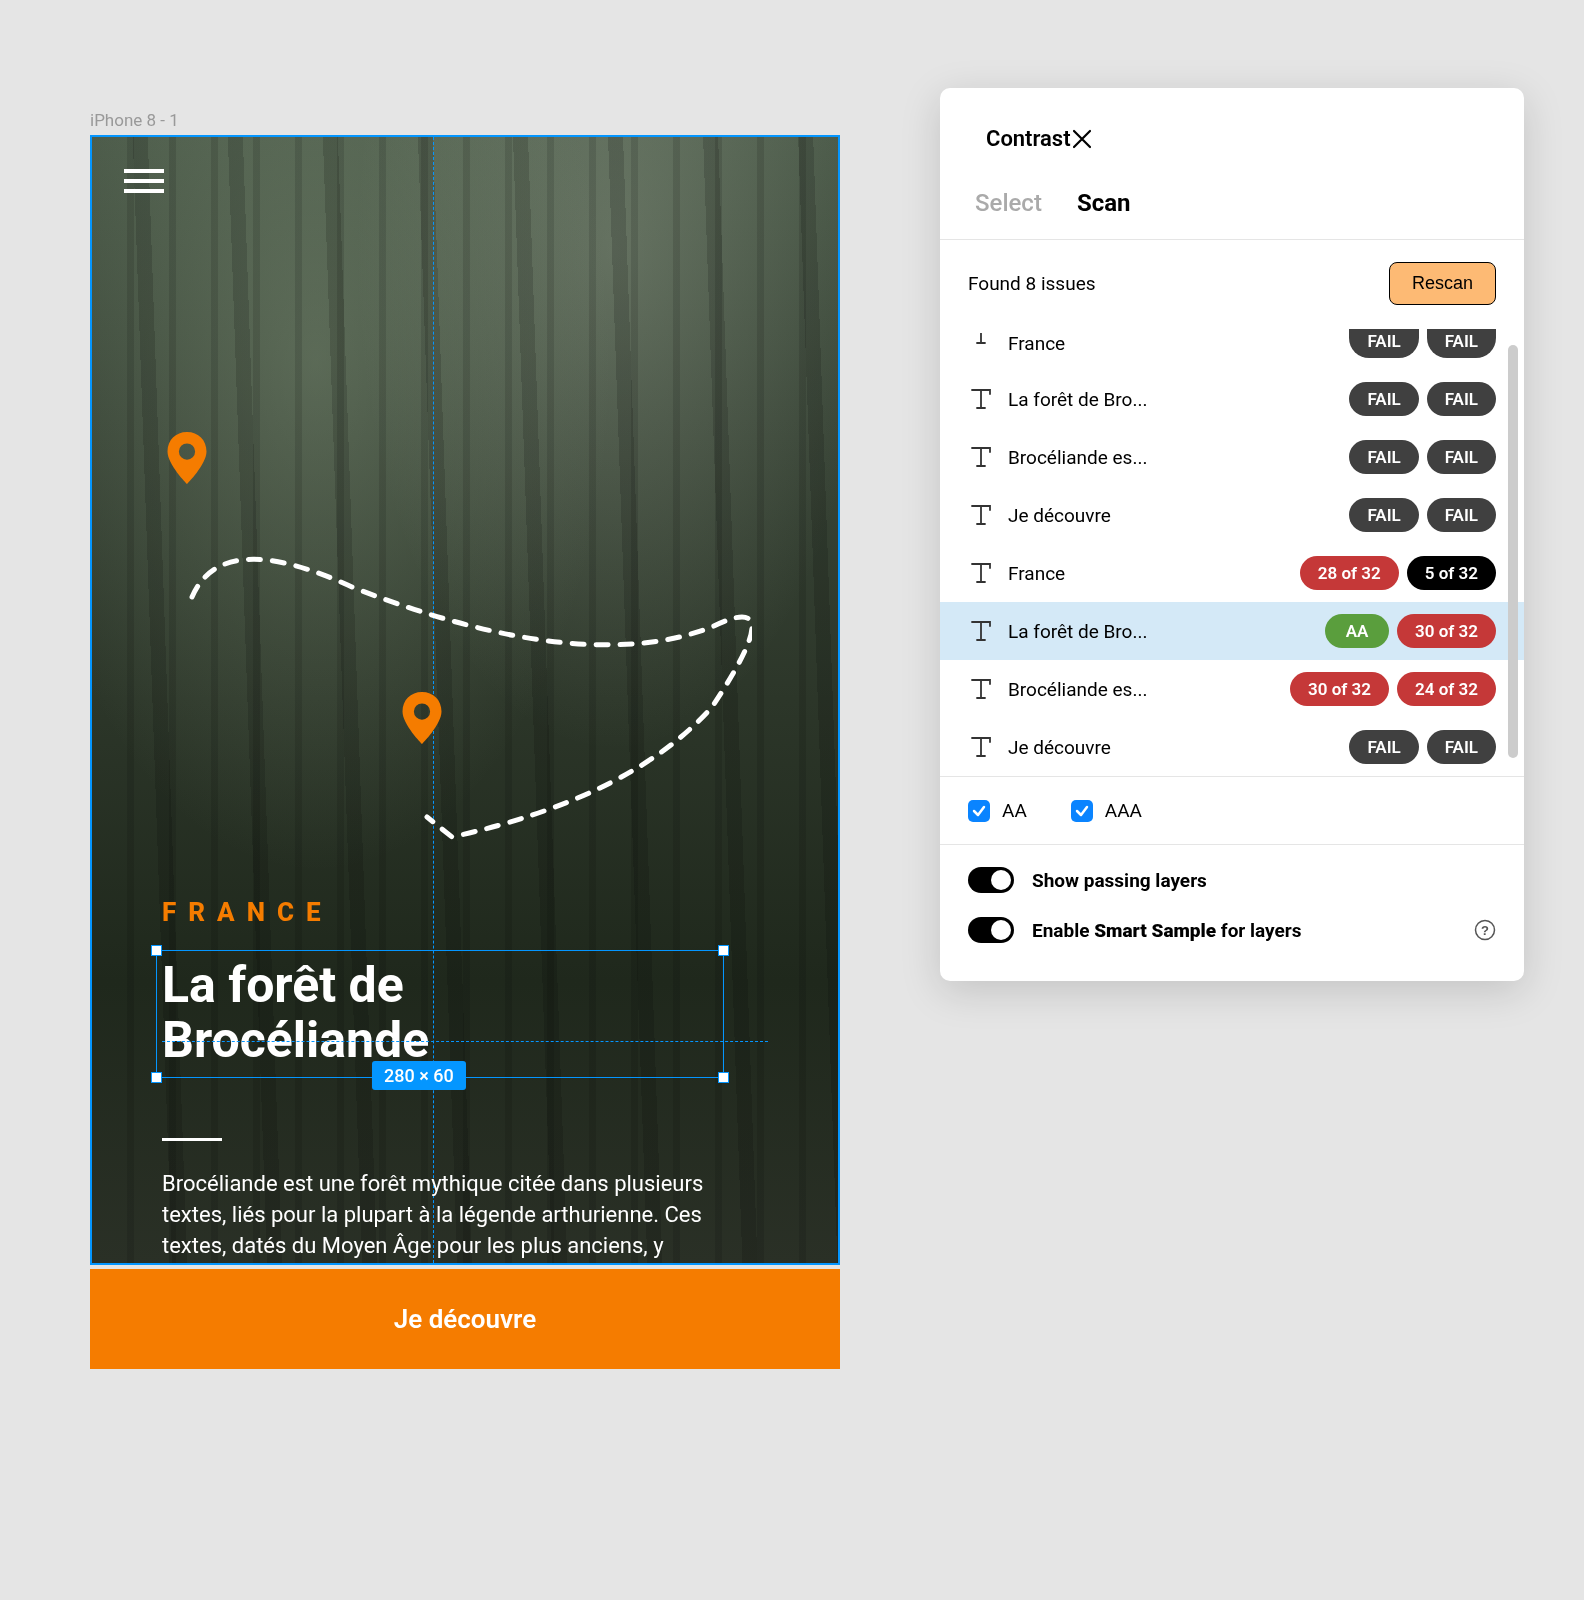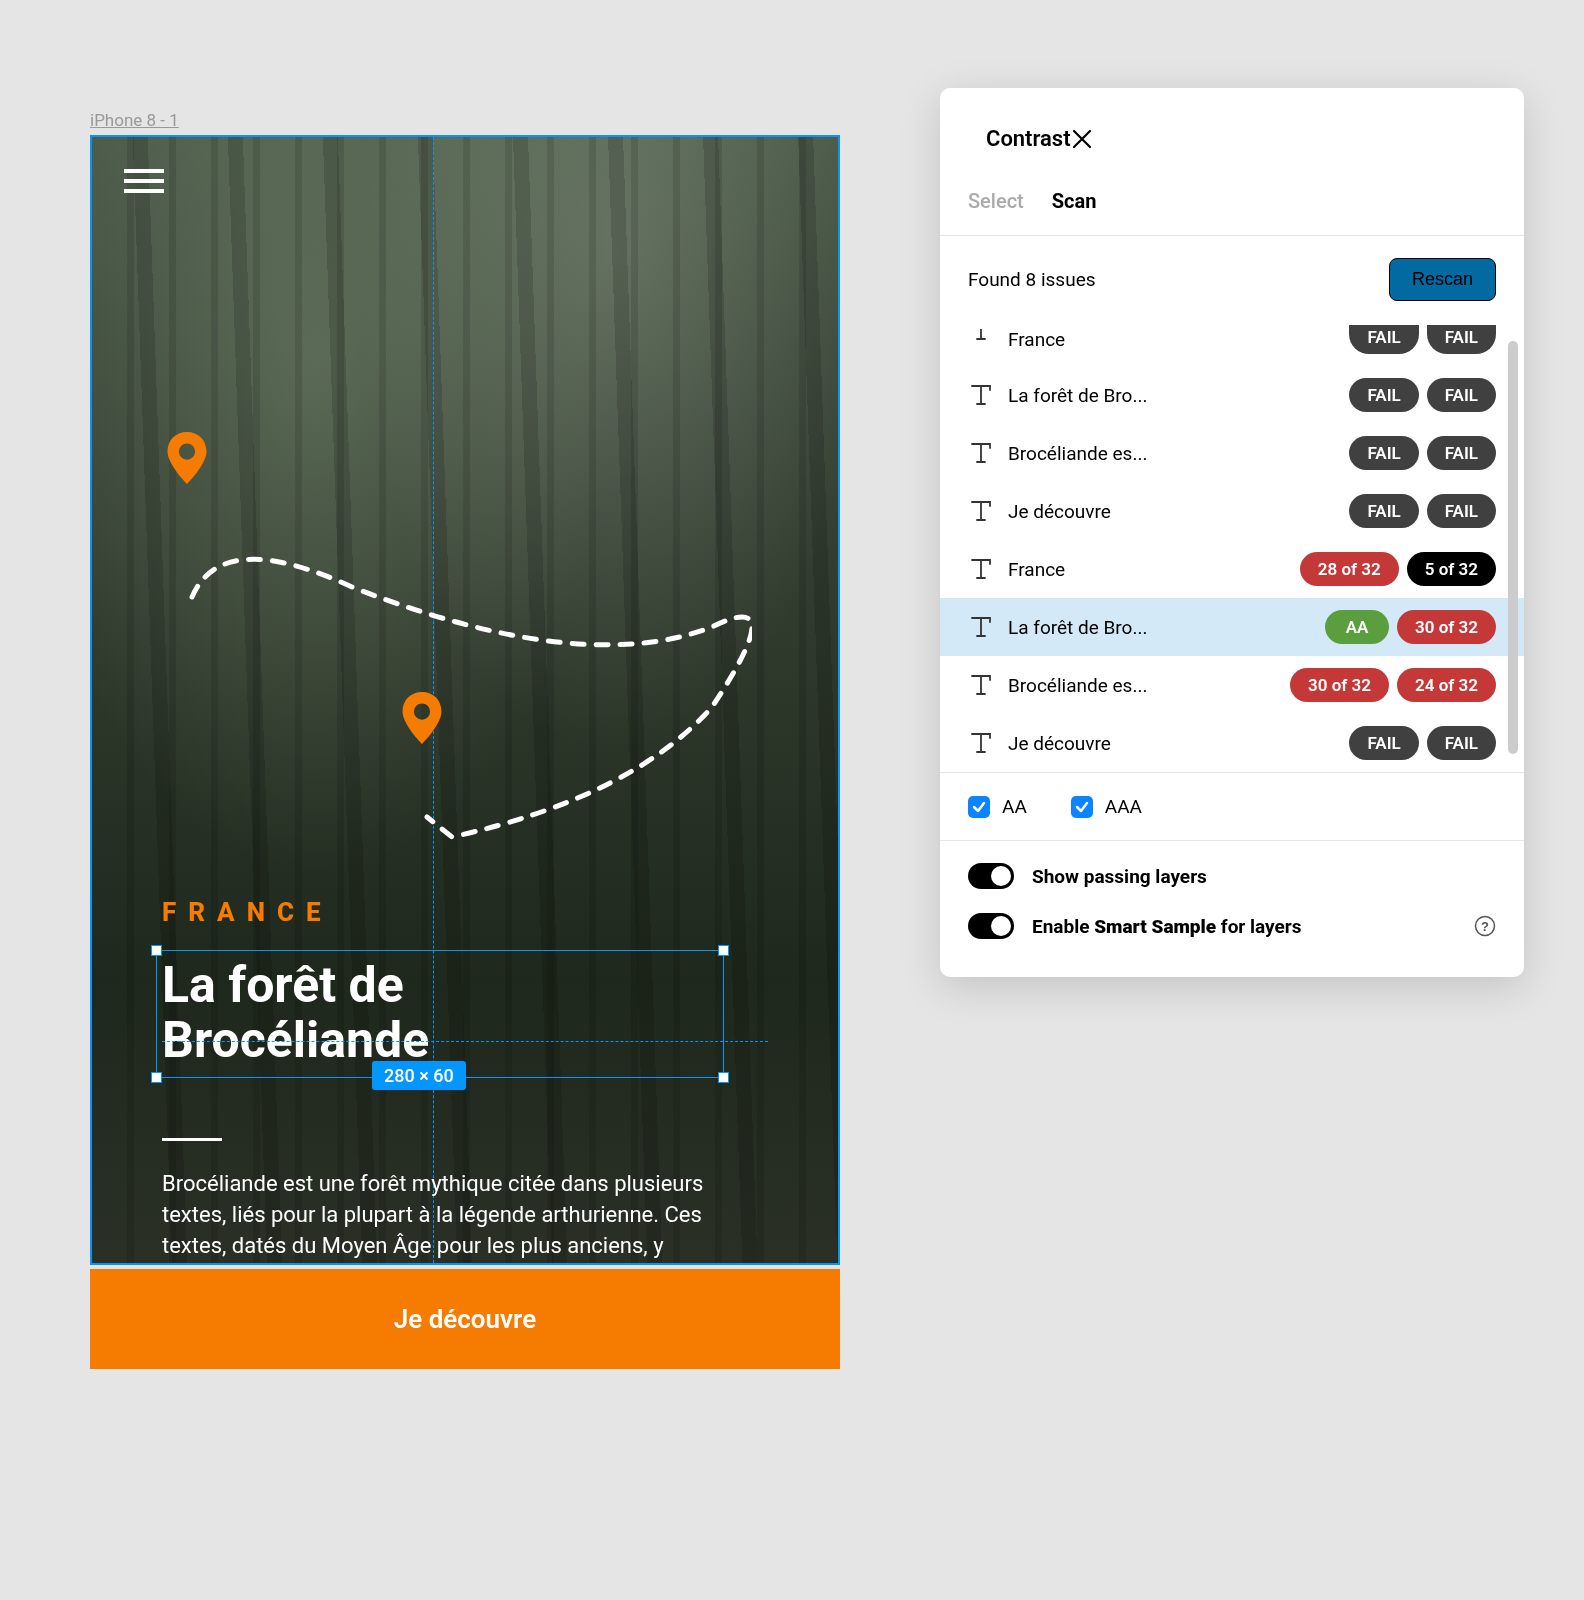--- a/index.html
+++ b/index.html
@@ -11,21 +11,20 @@
       position: relative;
     }
 
     
     .frame-label {
       position: absolute;
       left: 90px;
       top: 110px;
       font-size: 17px;
       color: #999;
-      text-decoration: underline;
     }
     .phone-frame {
       position: absolute;
       left: 90px;
       top: 135px;
       width: 750px;
       height: 1130px;
       border: 2px solid #0496ff;
       background: linear-gradient(to bottom, #3a4838 0%, #2c3529 30%, #1f2a1d 60%, #2a3126 100%);
       overflow: hidden;
@@ -201,43 +200,44 @@
       height: 22px;
       cursor: pointer;
     }
     .tabs {
       display: flex;
       gap: 28px;
       padding: 0 28px 22px;
       border-bottom: 1px solid #e5e5e5;
     }
     .tab {
-      font-size: 20px;
+      font-size: 24px;
       font-weight: 500;
       color: #aaa;
       cursor: pointer;
+      margin-left: 7px;
     }
     .tab.active {
       color: #000;
       font-weight: 700;
     }
     .scan-header {
       display: flex;
       align-items: center;
       justify-content: space-between;
       padding: 22px 28px;
     }
     .found-text {
       font-size: 19px;
     }
     .rescan-btn {
       padding: 10px 22px;
       border: 1px solid #000;
       border-radius: 8px;
-      background: #0369a1;
+      background: #fdba74;
       font-size: 18px;
       cursor: pointer;
     }
     .issues {
       position: relative;
     }
     .scrollbar {
       position: absolute;
       right: 6px;
       top: 18px;

